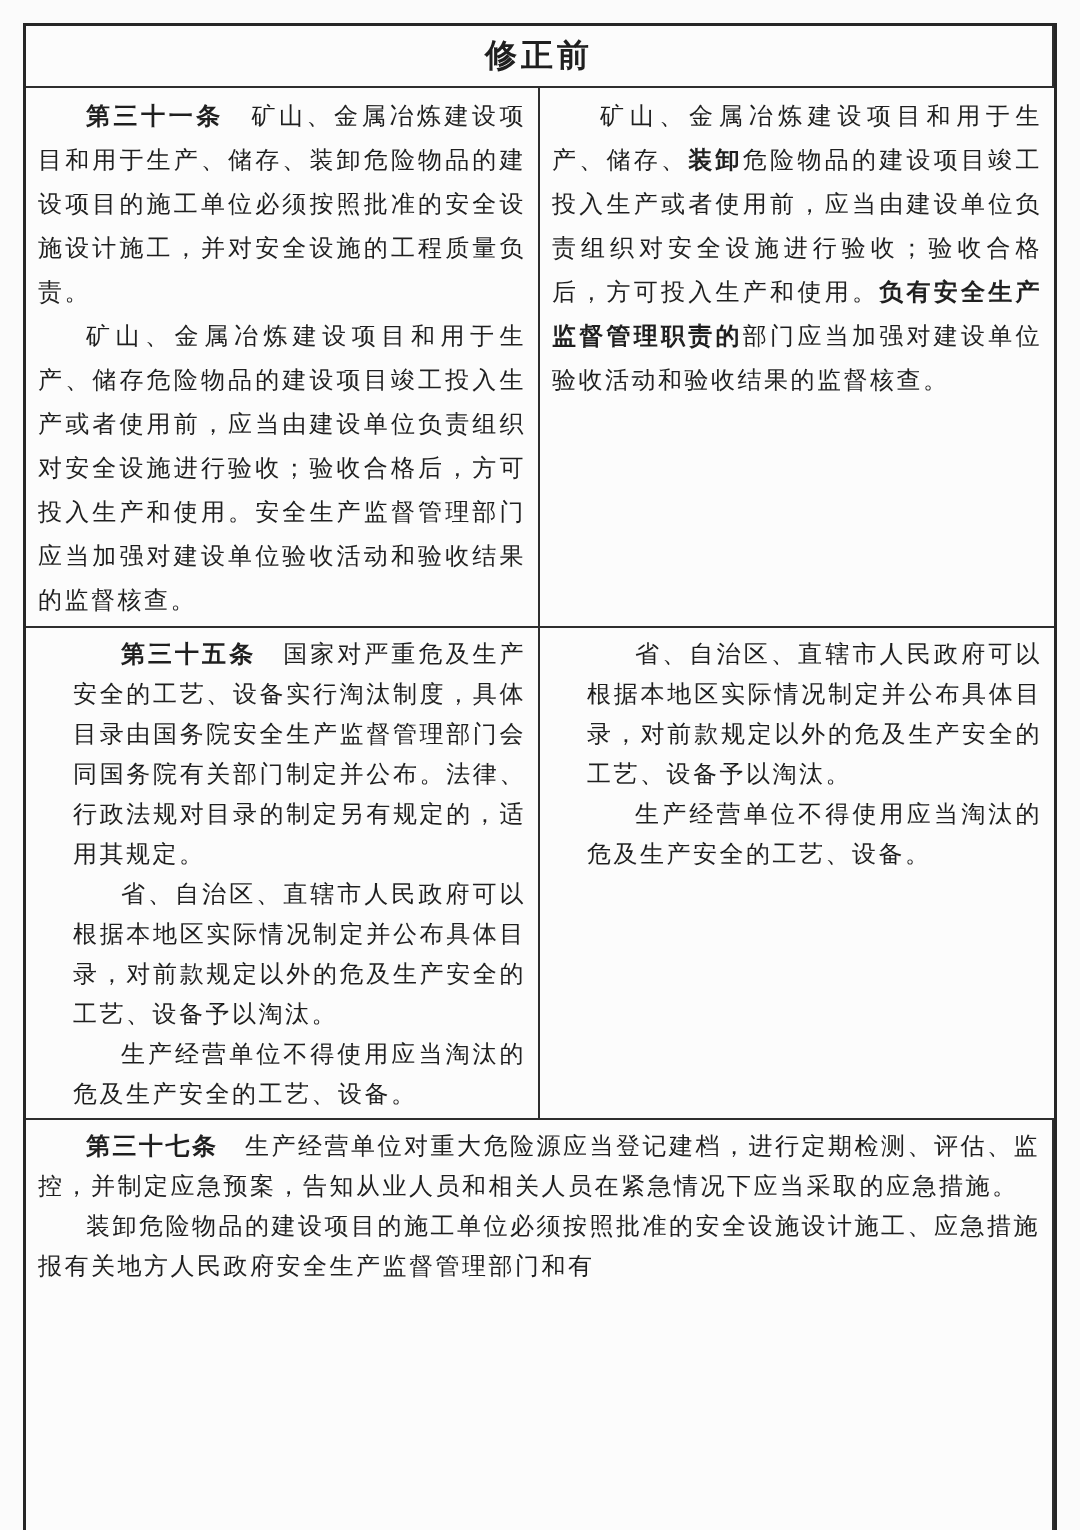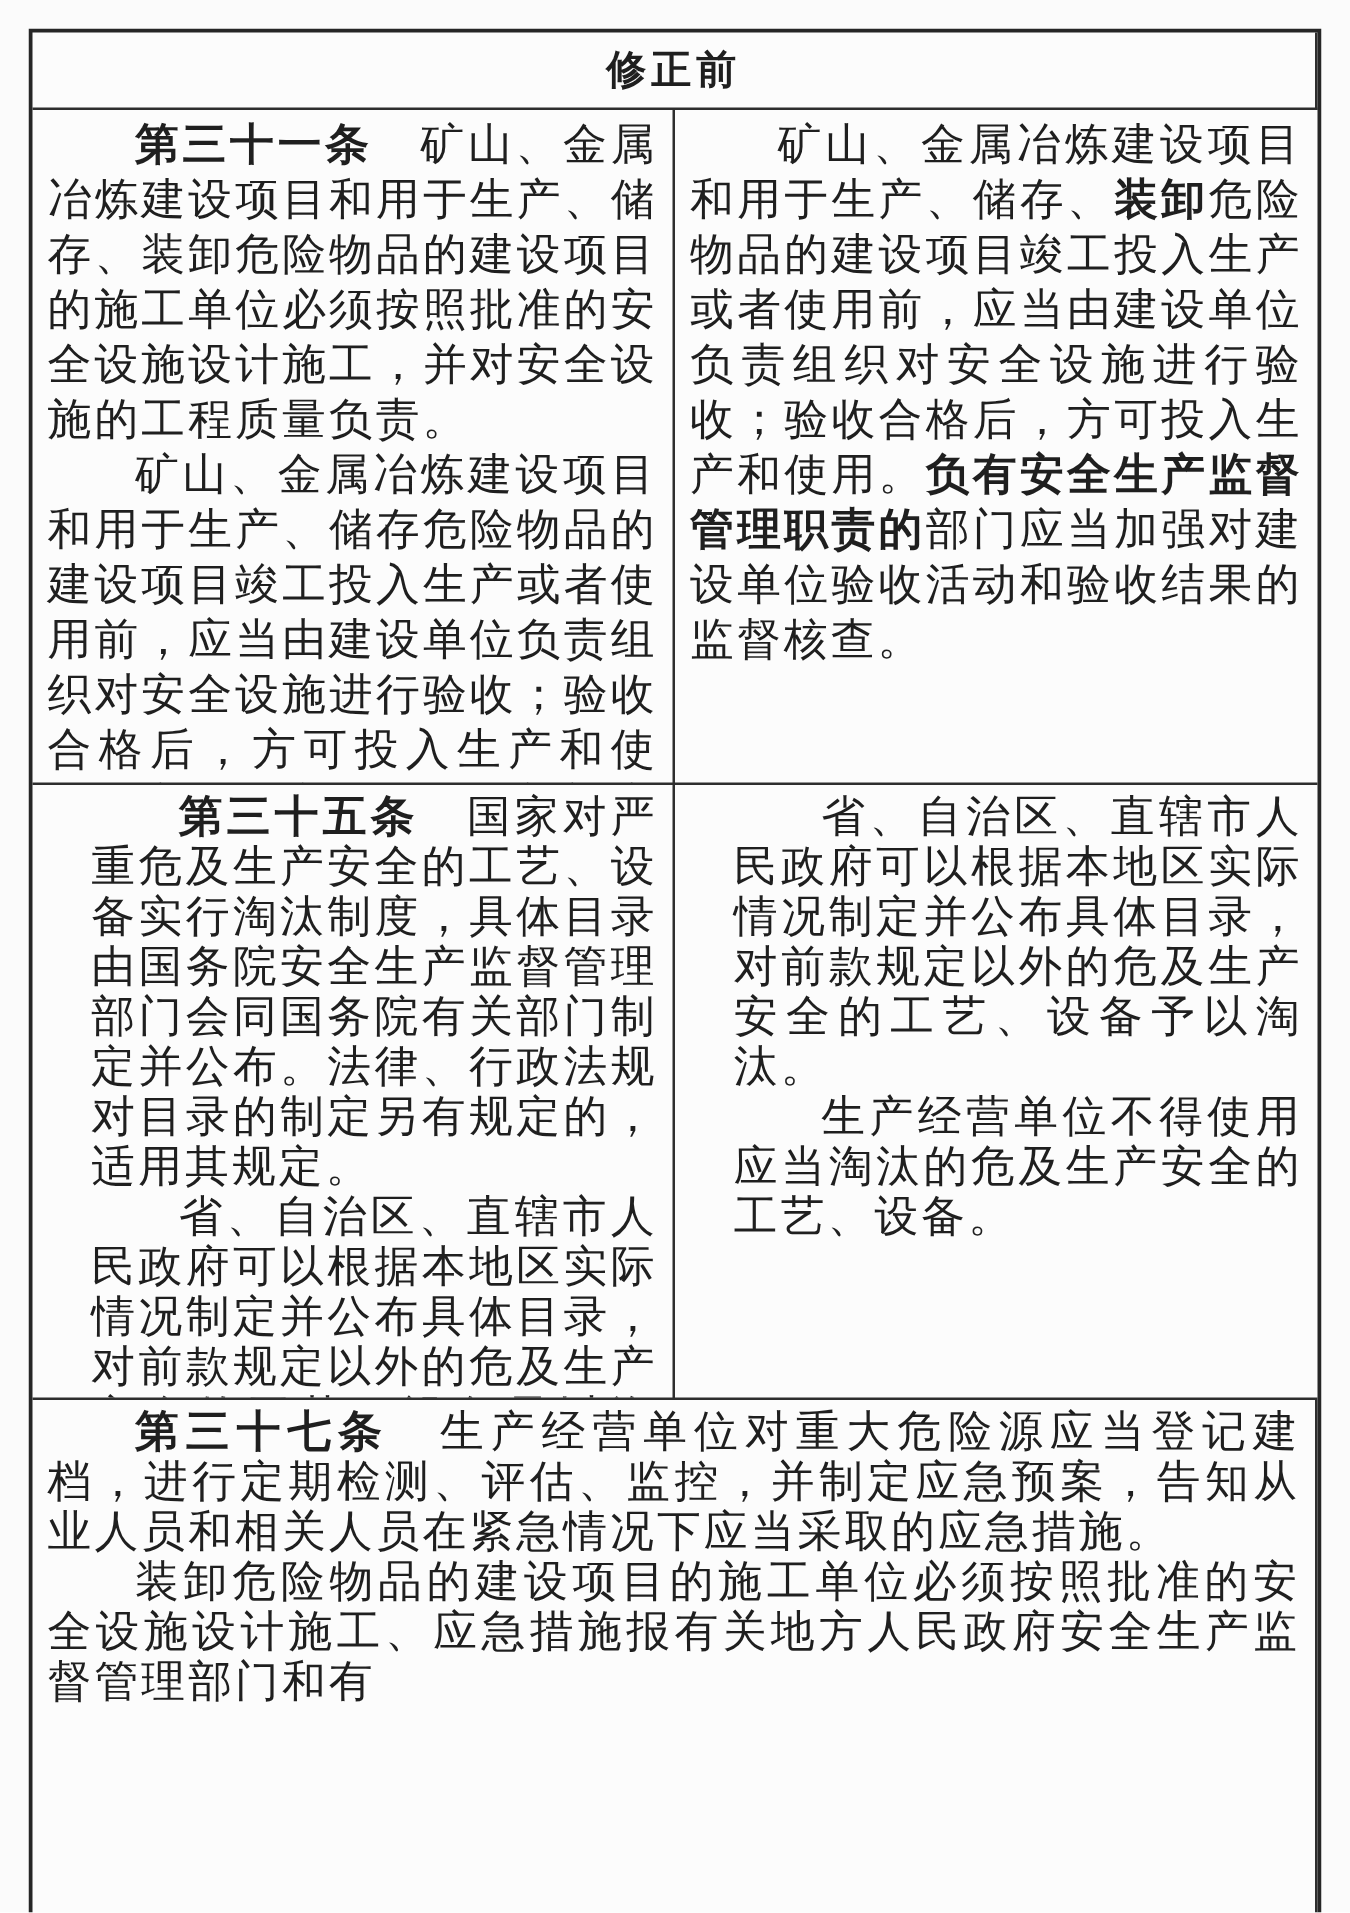--- a/index.html
+++ b/index.html
@@ -28,21 +28,21 @@
     font-family: "Liberation Sans", "DejaVu Sans", sans-serif;
     font-weight: bold;
     font-size: 32px;
     letter-spacing: 4px;
     border-bottom: 2px solid #2e2e2e;
   }
   .th.first { border-right: 2px solid #2e2e2e; }
   .td {
     flex: 1 1 50%;
     padding: 6px 12px 0 12px;
-    font-size: 35px;
+    font-size: 24px;
     letter-spacing: 2.5px;
     text-align: justify;
     overflow: hidden;
   }
   .td.first { border-right: 2px solid #2e2e2e; }
   .row1 .td { height: 540px; line-height: 44px; border-bottom: 2px solid #2e2e2e; }
   .row2 .td { height: 492px; line-height: 40px; border-bottom: 2px solid #2e2e2e; padding-left: 47px; }
   .row3 .td { height: 460px; line-height: 40px; }
   .para {
     text-indent: 2em;

